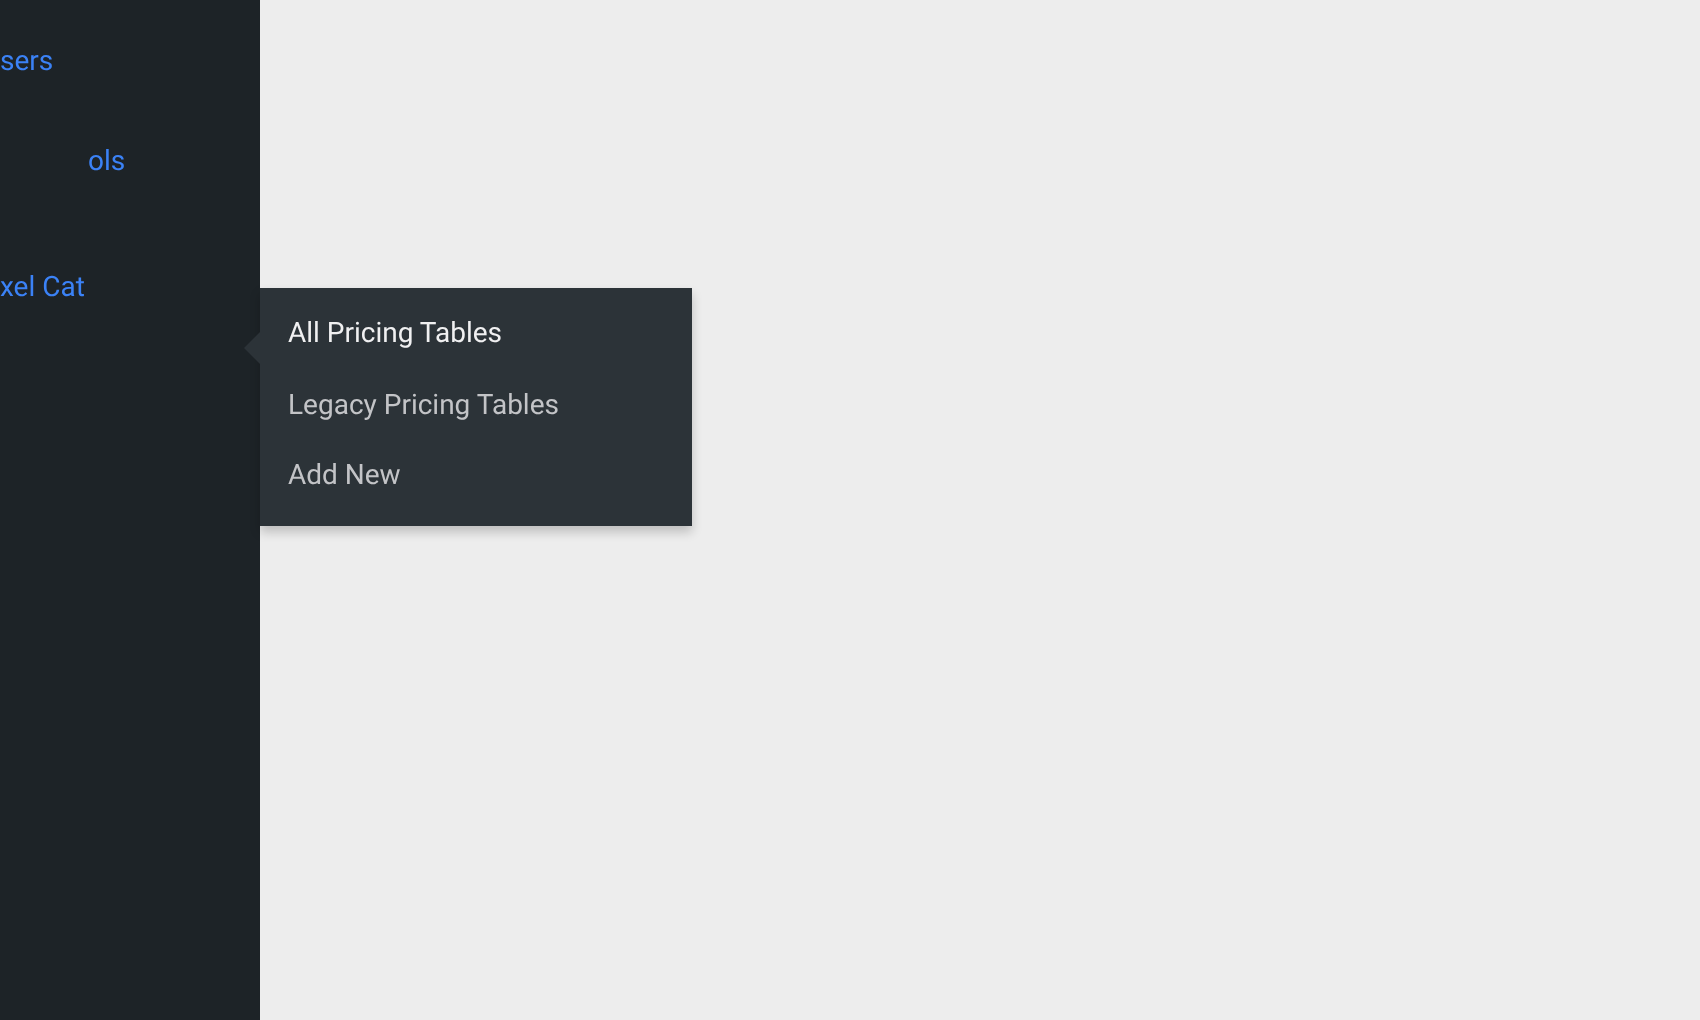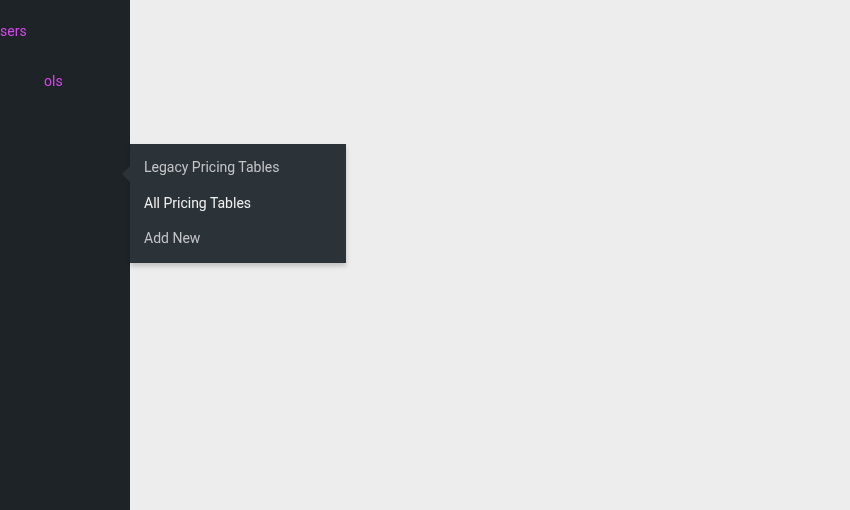--- a/index.html
+++ b/index.html
@@ -23,21 +23,21 @@
       top: 0;
       width: 130px;
       height: 510px;
       background: #1d2327;
       color: #f0f0f1;
     }
     
     .sidebar-item {
       padding: 8px 0 8px 0;
       font-size: 14px;
-      color: #d946ef;
+      color: #3b82f6;
       cursor: pointer;
       position: relative;
     }
     
     .sidebar-item.active {
       color: #2f97ff;
     }
     
     .sidebar-item-label {
       display: block;
@@ -110,25 +110,28 @@
 <div class="content"></div>
 
 <div class="sidebar">
   <div class="sidebar-item" style="margin-top: 15px;">
     <span class="sidebar-item-label">sers</span>
   </div>
   <div class="sidebar-item" style="margin-top: 18px; margin-left: 44px;">
     <span class="sidebar-item-label">ols</span>
   </div>
   <div class="sidebar-divider"></div>
+  <div class="sidebar-item" style="margin-top: 14px;">
+    <span class="sidebar-item-label">xel Cat</span>
+  </div>
 </div>
 
 <div class="flyout">
+  <div class="flyout-item first">
+    <span>All Pricing Tables</span>
+  </div>
   <div class="flyout-item">
     <span>Legacy Pricing Tables</span>
-  </div>
-  <div class="flyout-item first">
-    <span>All Pricing Tables</span>
   </div>
   <div class="flyout-item">
     <span>Add New</span>
   </div>
 </div>
 
 </body></html>

